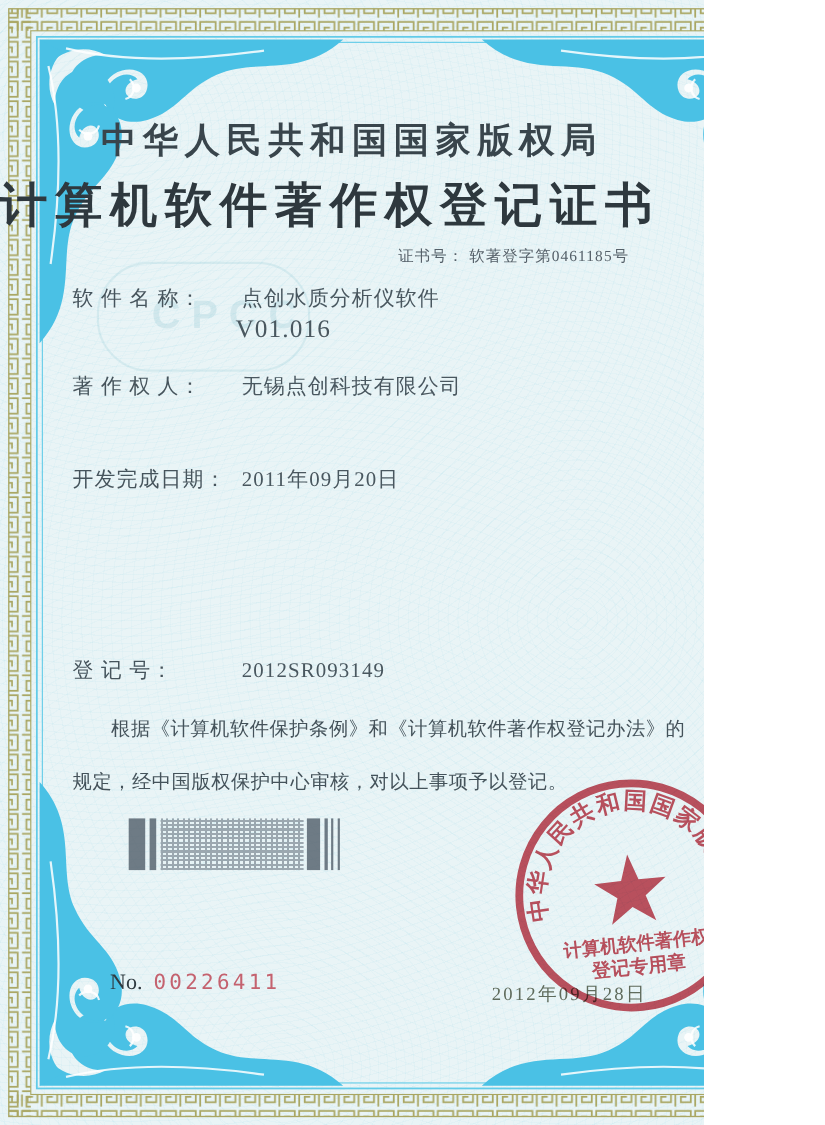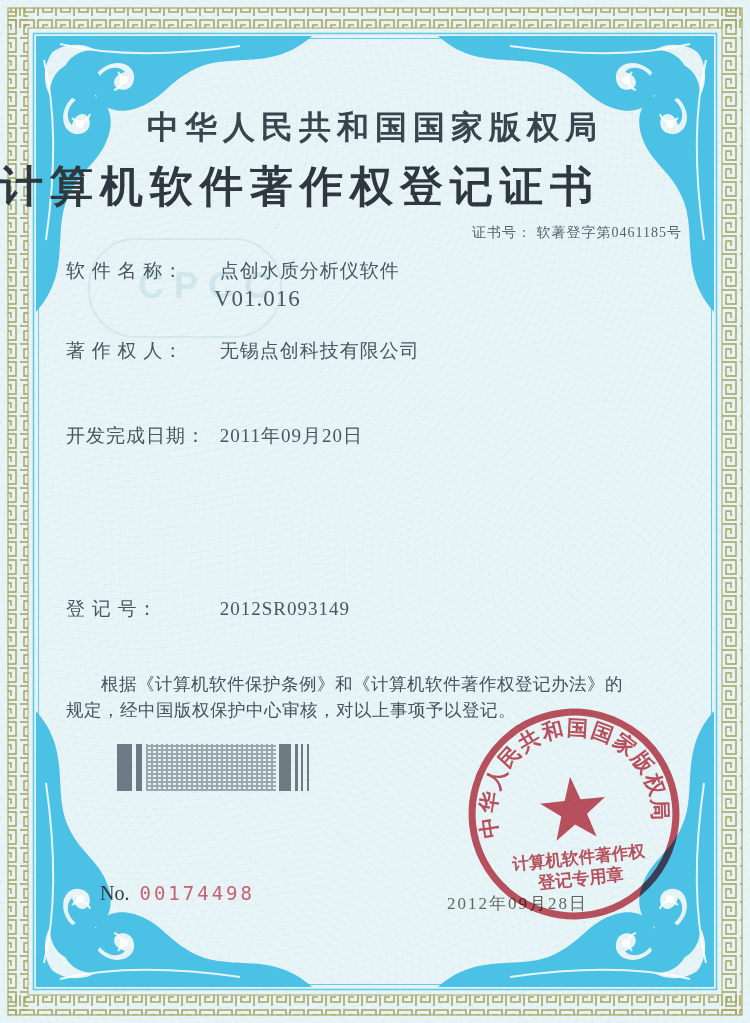--- a/index.html
+++ b/index.html
@@ -1,17 +1,17 @@
 <!DOCTYPE html>
 <html><head>
 <meta charset="utf-8">
 <style>
   html,body{margin:0;padding:0;background:#ffffff;}
   .page{
-    position:relative;width:750px;height:1023px;overflow:hidden;
+    position:relative;width:640px;height:1023px;overflow:hidden;
     background:
       repeating-radial-gradient(circle at 18% 12%, rgba(125,205,225,.07) 0 1px, transparent 1px 7px),
       repeating-radial-gradient(circle at 82% 55%, rgba(125,205,225,.06) 0 1px, transparent 1px 9px),
       repeating-radial-gradient(circle at 40% 95%, rgba(125,205,225,.06) 0 1px, transparent 1px 8px),
       #e9f4f6;
     font-family:"Liberation Serif","DejaVu Serif",serif;
     color:#46545c;
   }
   .frame{position:absolute;left:0;top:0;}
   .abs{position:absolute;}
@@ -24,21 +24,21 @@
     font-size:43px;font-weight:700;letter-spacing:7px;color:#2e383e;
   }
   .certno{
     right:68px;top:224px;font-size:14px;color:#556069;letter-spacing:1px;
   }
   .row{left:66px;font-size:19px;letter-spacing:1px;white-space:nowrap;}
   .row .lbl{display:inline-block;min-width:148px;color:#46545c;}
   .row .val{color:#49575f;}
   .val2{left:214px;font-size:23px;color:#49575f;letter-spacing:1px;}
   .statement{left:66px;width:622px;font-size:17.5px;color:#44525a;letter-spacing:.5px;}
-  .statement.ind{text-indent:2em;margin-top:22px;}
+  .statement.ind{text-indent:2em;}
   .emboss{
     left:88px;top:238px;width:190px;height:96px;opacity:.16;pointer-events:none;
     border:2px solid #6fb9c9;border-radius:48px;color:#5aa9bd;
     text-align:right;font-size:36px;font-weight:700;letter-spacing:10px;line-height:92px;
     font-family:"Liberation Sans",sans-serif;
   }
   .barcode{
     left:117px;top:744px;width:192px;height:47px;display:flex;align-items:stretch;opacity:.8;
   }
   .bc{background:#505d69;}
@@ -152,21 +152,21 @@
     <span class="bc" style="width:12px"></span>
     <span class="bc g" style="width:4px"></span>
     <span class="bc" style="width:3px"></span>
     <span class="bc g" style="width:3px"></span>
     <span class="bc" style="width:2px"></span>
     <span class="bc g" style="width:4px"></span>
     <span class="bc" style="width:2px"></span>
   </div>
 
   <div class="abs serial">
-    <span>No.</span><span class="num">00174498</span>
+    <span>No.</span><span class="num">00226411</span>
   </div>
   <div class="abs date">2012年09月28日</div>
 
   <svg class="abs seal" width="222" height="222" viewBox="0 0 220 220">
     <defs>
       <path id="sealArc" d="M34.7,130.2 A78,78 0 1 1 185.3,130.2" fill="none"></path>
     </defs>
     <circle cx="110" cy="110" r="101" fill="none" stroke="#c5404e" stroke-width="7"></circle>
     <text font-size="21" font-weight="bold" fill="#c5404e" letter-spacing="2" font-family="Liberation Serif, DejaVu Serif, serif">
       <textPath href="#sealArc" startOffset="2%">中华人民共和国国家版权局</textPath>

